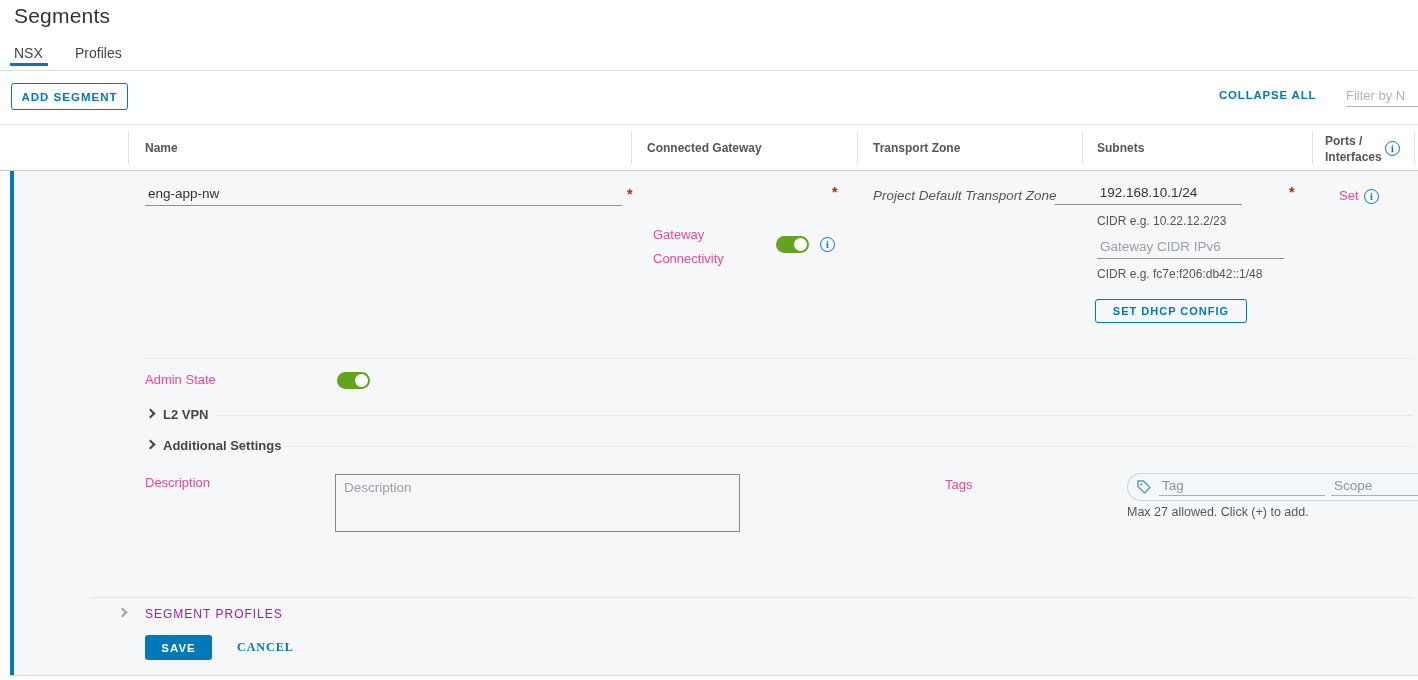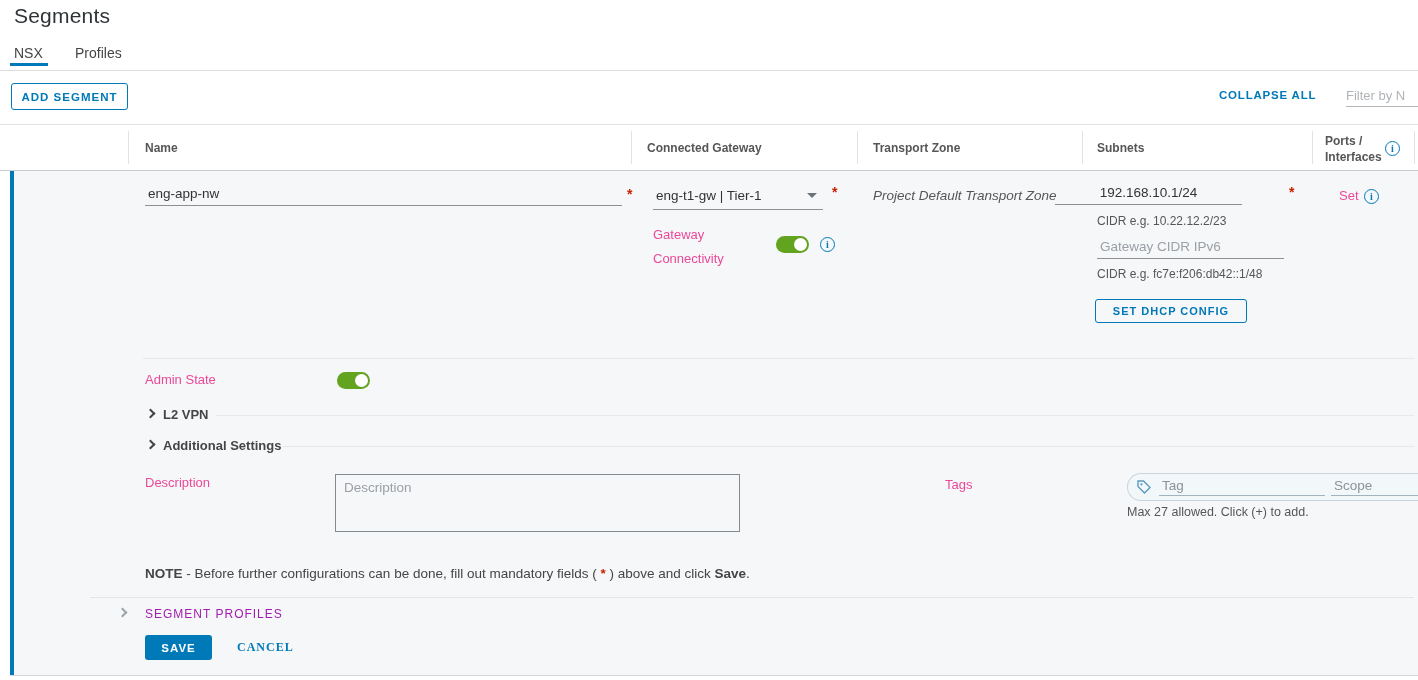--- a/index.html
+++ b/index.html
@@ -119,24 +119,20 @@
   <div class="abs vline" style="left:1312px;"></div>
   <div class="abs vline" style="left:1414px;"></div>
   <div class="abs tbl-hdr-bottom"></div>
 
   <div class="abs row-bg"></div>
   <div class="abs row-bar"></div>
 
   <input class="abs txt-input" style="left: 145px; top: 186px; width: 477px;" value="eng-app-nw">
   <span class="abs req" style="left:627px; top:186px;">*</span>
 
-  <div class="abs select-box" style="left:653px; top:186px;">
-    <span class="val">eng-t1-gw | Tier-1</span>
-    <span class="caret"></span>
-  </div>
   <span class="abs req" style="left:832px; top:184px;">*</span>
   <div class="abs lbl" style="left:653px; top:223px; line-height:24px;">
     <span style="display:block;">Gateway</span>
     <span style="display:block;">Connectivity</span>
   </div>
   <div class="abs toggle" style="left:776px; top:236px;"></div>
   <div class="abs info-icon" style="left:820px; top:237px;">i</div>
 
   <div class="abs italic-val" style="left:873px; top:188px;">Project Default Transport Zone</div>
 
@@ -170,23 +166,20 @@
   <div class="abs tag-pill">
     <svg class="tag-icon-svg abs" style="left:8px; top:5px;" viewBox="0 0 16 16">
       <path d="M2 2 L7.5 2 L14 8.5 L8.5 14 L2 7.5 Z" fill="none" stroke="#5b9cc0" stroke-width="1.4"></path>
       <circle cx="5.4" cy="5.4" r="1.1" fill="#5b9cc0"></circle>
     </svg>
     <input class="pill-input abs" style="left: 31px; top: 4px; width: 166px;" placeholder="Tag">
     <input class="pill-input abs" style="left: 203px; top: 4px; width: 95px;" placeholder="Scope">
   </div>
   <div class="abs helper" style="left:1127px; top:505px; font-size:12.5px;">Max 27 allowed. Click (+) to add.</div>
 
-  <div class="abs note-line">
-    <b>NOTE</b><span> - Before further configurations can be done, fill out mandatory fields ( </span><span class="note-star">*</span><span> ) above and click </span><b>Save</b><span>.</span>
-  </div>
 
   <div class="abs divider" style="left:90px; top:597px; width:1324px; background:#e2e4e6;"></div>
   <span class="abs chev chev-gray" style="left:119px; top:609px;"></span>
   <div class="abs seg-profiles" style="left:145px; top:607px;">SEGMENT PROFILES</div>
 
   <button class="abs save-btn">SAVE</button>
   <button class="abs cancel-btn">CANCEL</button>
 
   <div class="abs row-bottom"></div>
 </div>

